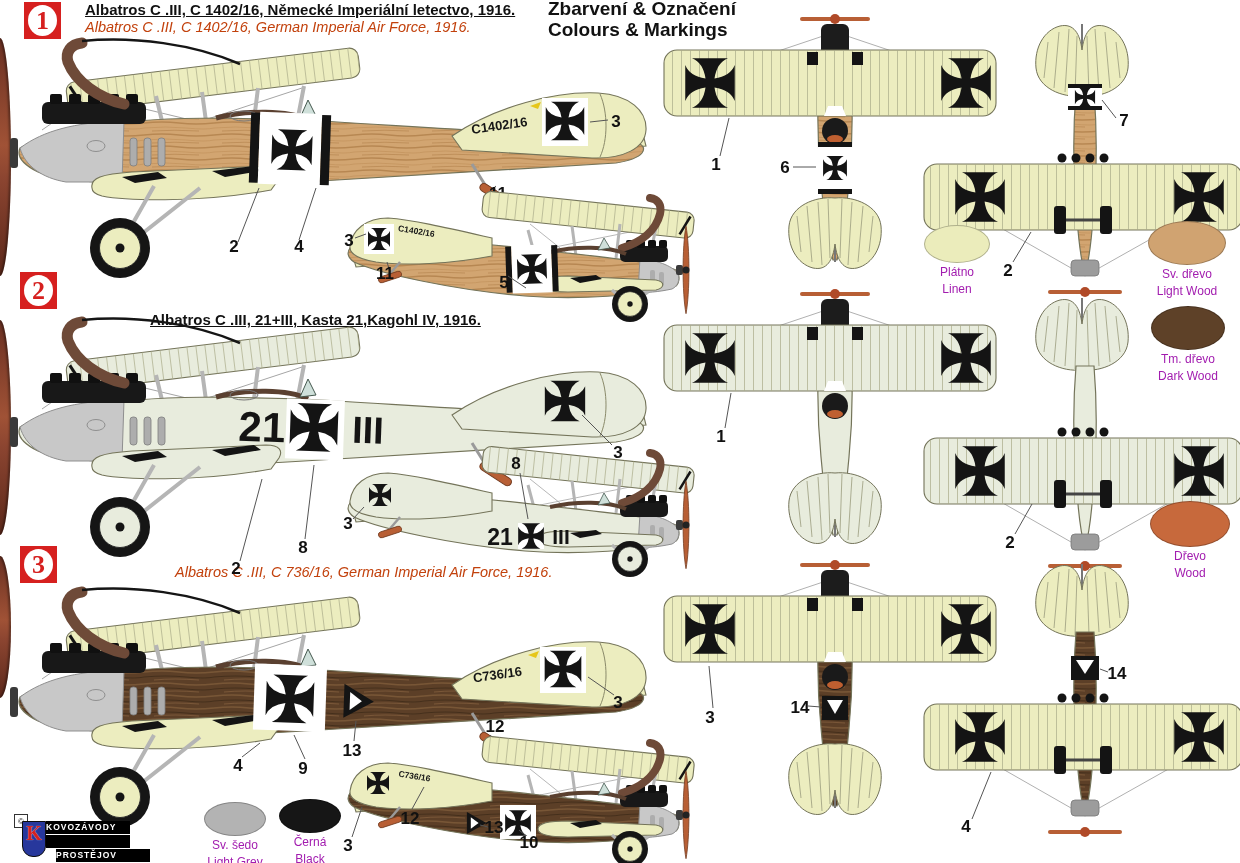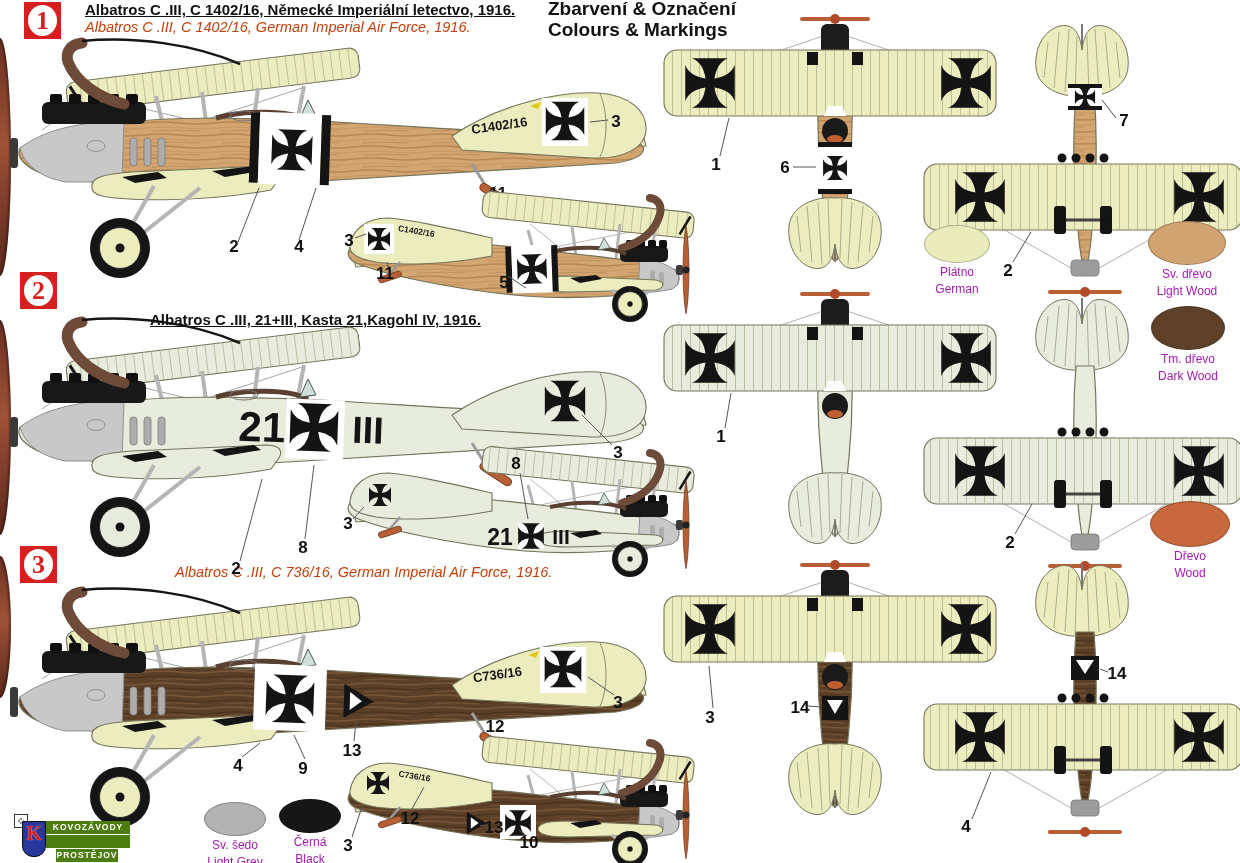--- a/index.html
+++ b/index.html
@@ -22,21 +22,21 @@
       border-radius:0 100% 100% 0 / 0 50% 50% 0;box-shadow:inset -2px 0 2px rgba(0,0,0,.35);}
   .callout{font-size:17px;font-weight:600;fill:#111;}
   .cline{stroke:#555;stroke-width:1;fill:none;}
   .wing{fill:var(--wing-fill,#ecedbf);stroke:var(--outline);stroke-width:1.1;}
   .fus{fill:var(--fus-fill,#d2a571);stroke:var(--outline);stroke-width:1.2;}
   .serial{font-weight:bold;font-size:13px;fill:#161616;}
   .serial-s{font-weight:bold;font-size:8.5px;fill:#161616;}
   .mk2{font-weight:bold;fill:#141414;}
   
   .kp{position:absolute;left:14px;top:814px;width:116px;height:48px;}
-  .kp .bar{position:absolute;background:#4d7c0f;height:13px;display:flex;align-items:center;justify-content:center;}
+  .kp .bar{position:absolute;background:#000000;height:13px;display:flex;align-items:center;justify-content:flex-start;}
   .kp .bar span{color:#fff;font-size:8.5px;font-weight:bold;letter-spacing:1px;line-height:1;}
   .kp .shield{position:absolute;left:8px;top:7px;width:22px;height:34px;background:var(--logo_blue);
       border:1.5px solid #0d0d0d;border-radius:0 0 11px 11px;display:flex;align-items:flex-start;justify-content:center;}
   .kp .shield span{color:var(--logo_red);font-family:"Liberation Serif",serif;font-weight:bold;font-size:20px;line-height:22px;text-shadow:0 0 1px #fff;}
   .kp .copy{position:absolute;left:0;top:0;width:12px;height:12px;background:#fff;border:1px solid #333;
       font-size:8px;display:flex;align-items:center;justify-content:center;}
 </style>
 </head>
 <body>
 
@@ -451,21 +451,21 @@
       <path class="cline" d="M218,124 L210,121"></path>
       <text class="callout" x="227" y="131" text-anchor="middle">14</text>
       <path class="cline" d="M82,271 L101,224"></path>
       <text class="callout" x="76" y="284" text-anchor="middle">4</text>
     </g>
   </svg>
 
   <div class="swatch" style="left:892px;top:225px;">
     <div class="blob" style="width: 64px; height: 36px; background: rgb(235, 236, 187);"></div>
     <div class="lbl">Plátno</div>
-    <div class="lbl">German</div>
+    <div class="lbl">Linen</div>
   </div>
   <div class="swatch" style="left:1122px;top:221px;">
     <div class="blob" style="width: 76px; height: 42px; background: rgb(208, 163, 113);"></div>
     <div class="lbl">Sv. dřevo</div>
     <div class="lbl">Light Wood</div>
   </div>
   <div class="swatch" style="left:1123px;top:306px;">
     <div class="blob" style="width: 72px; height: 42px; background: rgb(94, 65, 40);"></div>
     <div class="lbl">Tm. dřevo</div>
     <div class="lbl">Dark Wood</div>
@@ -488,18 +488,18 @@
 
   <div class="kp">
     <div class="copy">©</div>
     <div class="shield">
         <span>K</span>
       </div>
     <div class="bar" style="left:32px;top:7px;width:84px;">
       <span>KOVOZÁVODY</span>
     </div>
     <div class="bar" style="left:32px;top:21px;width:84px;"></div>
-    <div class="bar" style="left:42px;top:35px;width:62px;">
+    <div class="bar" style="left:42px;top:35px;width:94px;">
       <span>PROSTĚJOV</span>
     </div>
   </div>
 
 </div>
 
 </body></html>

